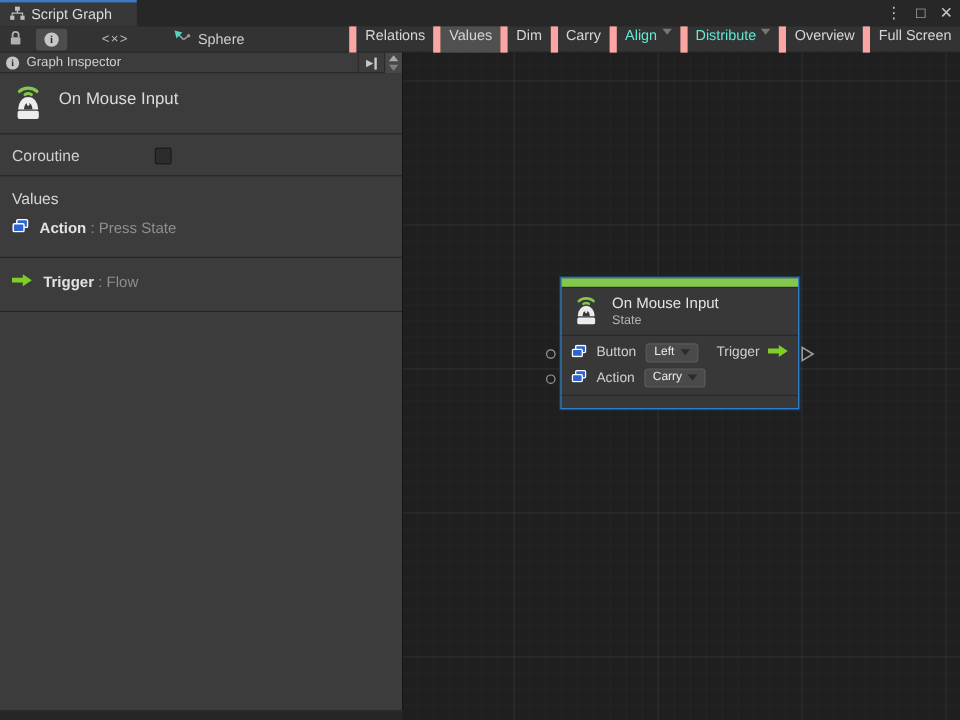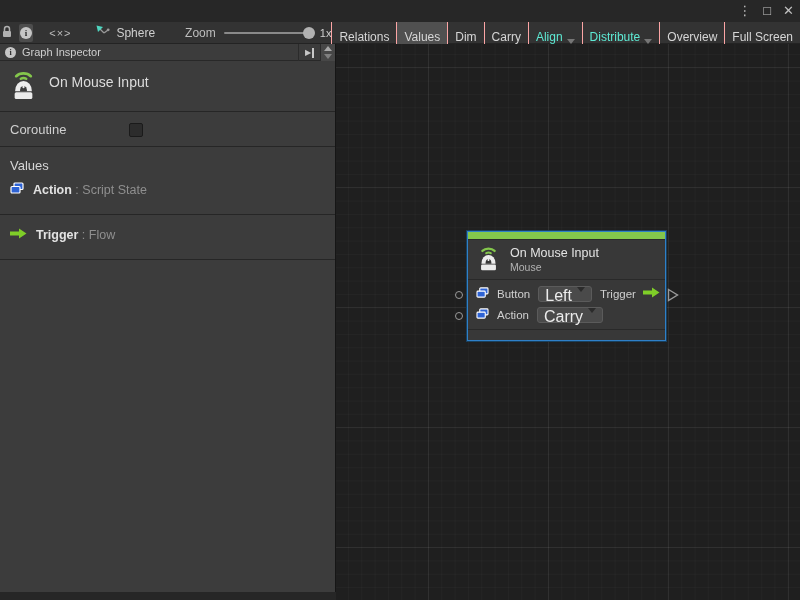--- a/index.html
+++ b/index.html
@@ -25,21 +25,21 @@
                  color:#2c2c2c; font-weight:bold; font-size:9px; line-height:12px; text-align:center;
                  font-family:"Liberation Serif", serif; }
   #code-btn { width:60px; margin-left:10px; color:#bdbdbd; font-size:11px; letter-spacing:1px; }
   #sphere-btn { display:flex; align-items:center; gap:6px; margin-left:18px; color:#cfcfcf; }
   #zoom-group { display:flex; align-items:center; margin-left:30px; }
   #zoom-label { color:#bdbdbd; margin-right:8px; }
   #zoom-track { position:relative; width:86px; height:2px; background:#8a8a8a; border-radius:1px; }
   #zoom-handle { position:absolute; right:-5px; top:-5px; width:12px; height:12px; border-radius:50%; background:#b2b2b2; }
   #zoom-value { margin-left:10px; color:#cfcfcf; font-size:11px; }
   #tb-buttons { margin-left:auto; height:22px; display:flex; align-items:stretch; }
-  .tb-btn { display:flex; align-items:flex-end; padding:0 7px; border-left:1px solid #fca5a5;
+  .tb-btn { display:flex; align-items:flex-start; padding:0 7px; border-left:6px solid #fca5a5;
             color:#d6d6d6; white-space:nowrap; gap:4px; }
   .tb-btn.active { background:#505050; }
   .tb-btn.disabled { color:#5eead4; }
   .caret-down { width:0; height:0; border-left:4px solid transparent; border-right:4px solid transparent;
                 border-top:5px solid #767676; margin-top:2px; }
 
   
   #inspector { position:absolute; left:0; top:44px; width:336px; height:548px; background:#3C3C3C;
                border-right:1px solid #161616; }
   #insp-header { position:relative; height:17px; background:#3C3C3C; border-bottom:1px solid #282828;
@@ -84,35 +84,46 @@
   
   #node { position:absolute; left:131px; top:187px; width:199px; height:110px;
           background:#383838; border:1px solid #2F80C8; box-shadow:0 0 0 1px #19405e; }
   #node-colorbar { height:8px; background:#84C74C; border-bottom:1px solid #2a2a2a; }
   #node-header { display:flex; align-items:center; gap:11px; padding:4px 10px 5px 10px; border-bottom:1px solid #292929; }
   #node-title { font-size:12.5px; color:#e4e4e4; line-height:15px; }
   #node-subtitle { font-size:10.5px; color:#b2b2b2; line-height:12px; }
   #node-body { padding:3px 8px 4px 8px; }
   .node-row { display:flex; align-items:center; height:21px; gap:8px; }
   .node-port-label { font-size:11.5px; color:#cfcfcf; }
-  .dropdown { display:flex; gap:5px; height:16px; padding:0 6px; background:#4a4a4a;
-              border:1px solid #5b5b5b; border-radius:3px; font-size:16px; color:#ececec; }
+  .dropdown { display:flex; align-items:center; gap:5px; height:16px; padding:0 6px; background:#4a4a4a;
+              border:1px solid #5b5b5b; border-radius:3px; font-size:10px; color:#ececec; }
   .dd-caret { width:0; height:0; border-left:4px solid transparent; border-right:4px solid transparent; border-top:5px solid #2b2b2b; }
   .row-right { margin-left:auto; display:flex; align-items:center; gap:7px; }
   #node-footer { height:9px; border-top:1px solid #292929; }
 
   .port-circle { position:absolute; width:8px; height:8px; border:1.5px solid #9a9a9a; border-radius:50%; }
   #ext-triangle { position:absolute; left:331px; top:244px; }
 </style>
 </head>
 <body>
 
 <div id="app">
 
   <div id="tabbar">
+    <div class="tab">
+      <span>
+        <svg width="13" height="12" viewBox="0 0 13 12">
+          <rect x="4.5" y="0.5" width="4" height="3.5" fill="#c0c0c0"></rect>
+          <rect x="0.5" y="8" width="3.5" height="3.5" fill="#c0c0c0"></rect>
+          <rect x="9" y="8" width="3.5" height="3.5" fill="#c0c0c0"></rect>
+          <path d="M6.5 4 V6 M2.2 8 V6 H10.8 V8" stroke="#c0c0c0" stroke-width="1" fill="none"></path>
+        </svg>
+      </span>
+      <span class="tab-label">Script Graph</span>
+    </div>
     <div class="win-controls">
       <span class="win-btn">⋮</span>
       <span class="win-btn">□</span>
       <span class="win-btn">✕</span>
     </div>
   </div>
 
   <div id="toolbar">
     <div class="tb-icon-btn" id="lock-btn">
       <span>
@@ -131,27 +142,20 @@
     <div id="sphere-btn">
       <span>
         <svg width="15" height="14" viewBox="0 0 15 14">
           <path d="M9 9 L4 4" stroke="#9a9a9a" stroke-width="1.3"></path>
           <path d="M9 9 L13 6" stroke="#9a9a9a" stroke-width="1.3"></path>
           <circle cx="13.2" cy="5.8" r="1.4" fill="#9a9a9a"></circle>
           <path d="M1.5 1.5 L8 3 L3 8 Z" fill="#4fd6c0"></path>
         </svg>
       </span>
       <span>Sphere</span>
-    </div>
-    <div id="zoom-group">
-      <span id="zoom-label">Zoom</span>
-      <div id="zoom-track">
-        <div id="zoom-handle"></div>
-      </div>
-      <span id="zoom-value">1x</span>
     </div>
     <div id="tb-buttons">
       <div class="tb-btn">
         <span>Relations</span>
       </div>
       <div class="tb-btn active">
         <span>Values</span>
       </div>
       <div class="tb-btn">
         <span>Dim</span>
@@ -212,21 +216,21 @@
 
     <div class="ports-section insp-section">
       <div class="ports-title">Values</div>
       <div class="port-row">
         <span>
           <svg width="14" height="12" viewBox="0 0 14 12">
             <rect x="4" y="1" width="9" height="6.5" rx="1" fill="#2E63D4" stroke="#ffffff" stroke-width="1.2"></rect>
             <rect x="1" y="4.5" width="9" height="6.5" rx="1" fill="#2E63D4" stroke="#ffffff" stroke-width="1.2"></rect>
           </svg>
         </span>
-        <span><span class="port-name">Action</span><span class="port-type"> : Script State</span></span>
+        <span><span class="port-name">Action</span><span class="port-type"> : Press State</span></span>
       </div>
     </div>
 
     <div class="ports-section insp-section">
       <div class="port-row">
         <span>
           <svg width="17" height="11" viewBox="0 0 17 11">
             <path d="M0 3.5 h9 V0.5 L16.5 5.5 L9 10.5 V7.5 H0 z" fill="#7FCE28"></path>
           </svg>
         </span>
@@ -254,21 +258,21 @@
             <path d="M5 7.5 A 9 7 0 0 1 19 7.5" fill="none" stroke="#84C74C" stroke-width="2.6" stroke-linecap="round"></path>
             <path d="M9.4 10 A 4.4 3.6 0 0 1 14.6 10" fill="none" stroke="#84C74C" stroke-width="2.4" stroke-linecap="round"></path>
             <path d="M4 21.5 a 8 9.5 0 0 1 16 0 v 0.5 h -16 z" fill="#ececec"></path>
             <path d="M8.6 22 a 3.4 5.4 0 0 1 6.8 0 z" fill="#383838"></path>
             <rect x="11" y="14.5" width="2" height="4.5" rx="1" fill="#ececec"></rect>
             <rect x="3.5" y="23" width="17" height="6.5" rx="1.5" fill="#ececec"></rect>
           </svg>
         </span>
         <div>
           <div id="node-title">On Mouse Input</div>
-          <div id="node-subtitle">Mouse</div>
+          <div id="node-subtitle">State</div>
         </div>
       </div>
       <div id="node-body">
         <div class="node-row">
           <span>
             <svg width="13" height="11" viewBox="0 0 14 12">
               <rect x="4" y="1" width="9" height="6.5" rx="1" fill="#2E63D4" stroke="#ffffff" stroke-width="1.2"></rect>
               <rect x="1" y="4.5" width="9" height="6.5" rx="1" fill="#2E63D4" stroke="#ffffff" stroke-width="1.2"></rect>
             </svg>
           </span>

